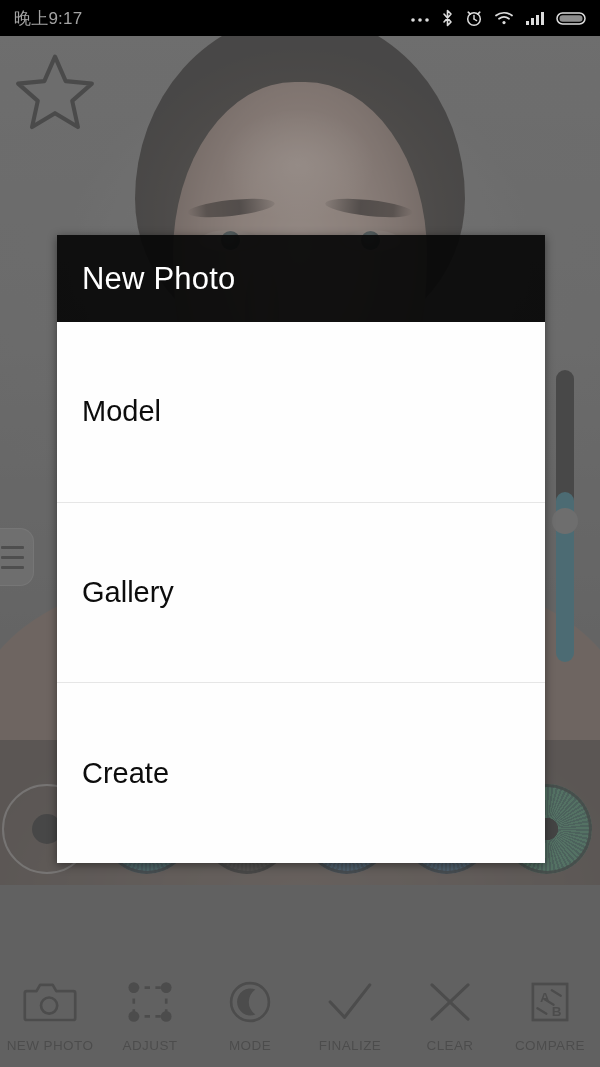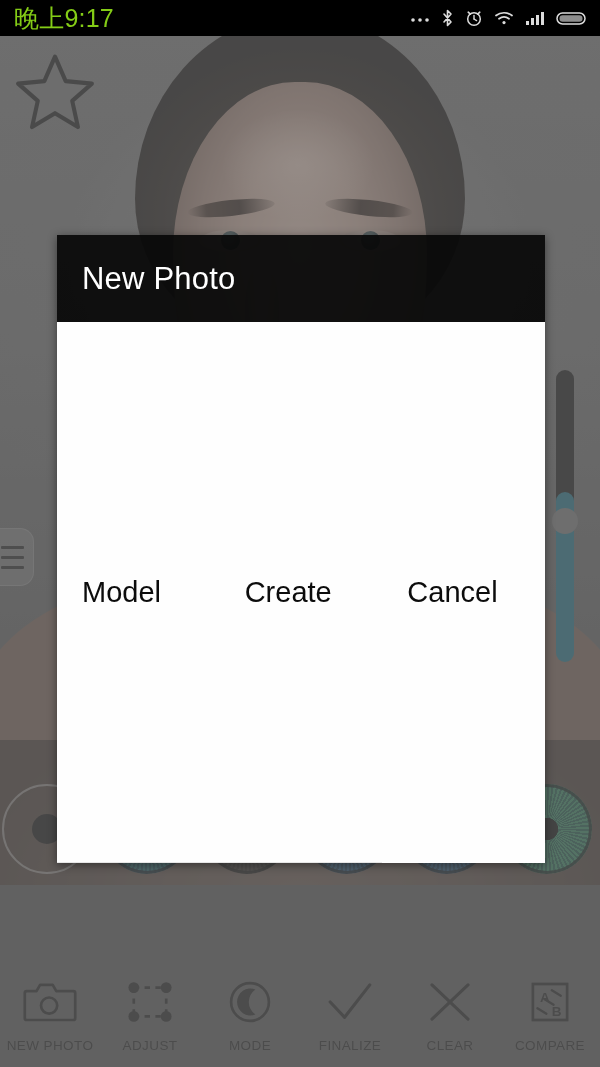--- a/index.html
+++ b/index.html
@@ -19,21 +19,21 @@
   
   #status-bar {
     position: absolute; top: 0; left: 0;
     width: 600px; height: 36px;
     background: #000;
     display: flex; align-items: center;
     padding: 0 14px;
     z-index: 60;
   }
   #status-time {
-    color: #84cc16; font-size: 25px; letter-spacing: .2px;
+    color: #a3a3a3; font-size: 17px; letter-spacing: .2px;
   }
   #status-icons {
     margin-left: auto; display: flex; align-items: center; gap: 11px;
   }
   .sicon { display: block; }
 
   
   #canvas-area {
     position: absolute; top: 36px; left: 0;
     width: 600px; height: 849px;
@@ -261,21 +261,21 @@
     padding-left: 25px;
     overflow: hidden;
   }
   #dialog-title {
     position: relative;
     color: #fff; font-size: 31px; font-weight: normal; letter-spacing: .2px;
   }
   #dialog-list {
     height: 541px;
     background: #fefefe;
-    display: flex; flex-direction: row;
+    display: flex; flex-direction: column;
   }
   .dialog-item {
     flex: 1 1 0;
     display: flex; align-items: center;
     padding-left: 25px;
     border-bottom: 1px solid #e6e6e6;
     color: #0c0c0c; font-size: 29px;
     background: #fefefe;
   }
   .dialog-item:last-child { border-bottom: none; }
@@ -398,22 +398,22 @@
       <span class="tool-label">COMPARE</span>
     </div>
   </div>
 
   <div id="dialog">
     <div id="dialog-header">
       <span id="dialog-title">New Photo</span>
     </div>
     <div id="dialog-list">
       <div class="dialog-item">Model</div>
+      <div class="dialog-item">Gallery</div>
       <div class="dialog-item">Create</div>
-      <div class="dialog-item">Cancel</div>
     </div>
   </div>
 
   <div id="status-bar">
     <span id="status-time">晚上9:17</span>
     <div id="status-icons">
       <svg class="sicon" width="20" height="16" viewBox="0 0 20 16">
         <circle cx="3" cy="10" r="1.8" fill="#dcdcdc"></circle>
         <circle cx="10" cy="10" r="1.8" fill="#dcdcdc"></circle>
         <circle cx="17" cy="10" r="1.8" fill="#dcdcdc"></circle>

